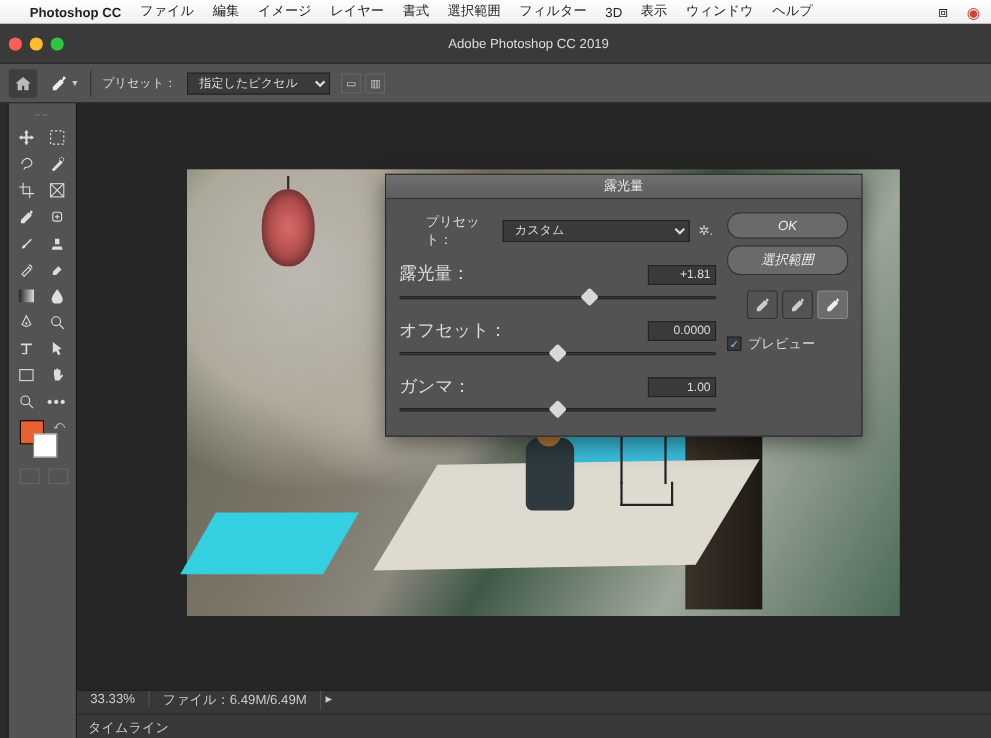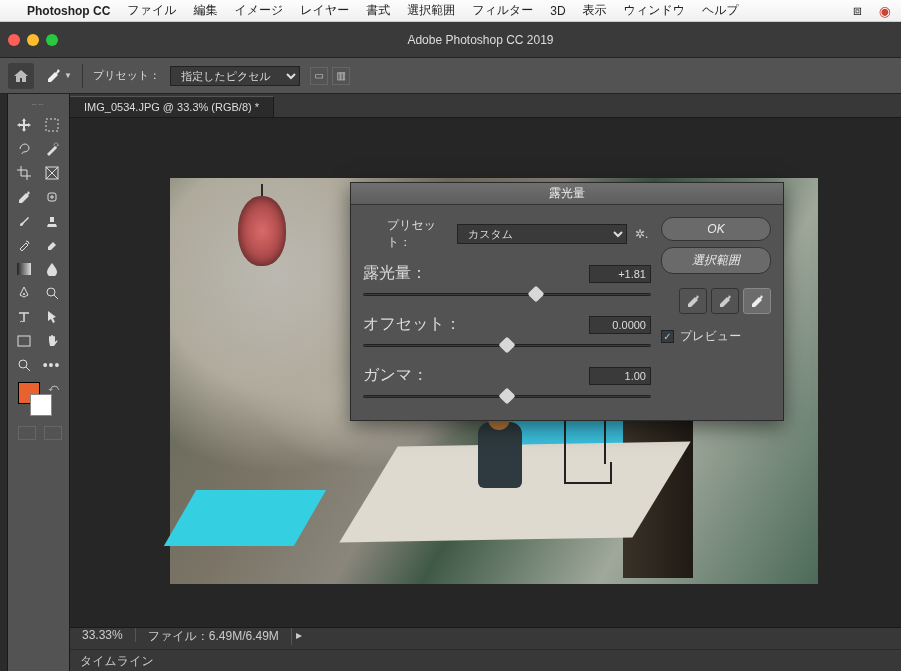--- a/index.html
+++ b/index.html
@@ -281,23 +281,20 @@
         <div class="swatch-a"></div>
         <div class="swatch-b"></div>
       </div>
       <div class="mini">
         <span></span>
         <span></span>
       </div>
     </div>
 
     <div class="docarea">
-      <div class="tabbar">
-        <div class="tab">IMG_0534.JPG @ 33.3% (RGB/8) *</div>
-      </div>
       <div class="canvas">
         <div class="image">
           <div class="lantern"></div>
           <div class="cyan2"></div>
             <div class="trunk"></div>
           <div class="blanket1"></div>
             <div class="boy"></div>
           <div class="cyan1"></div>
             <div class="chair"></div>
         </div>

